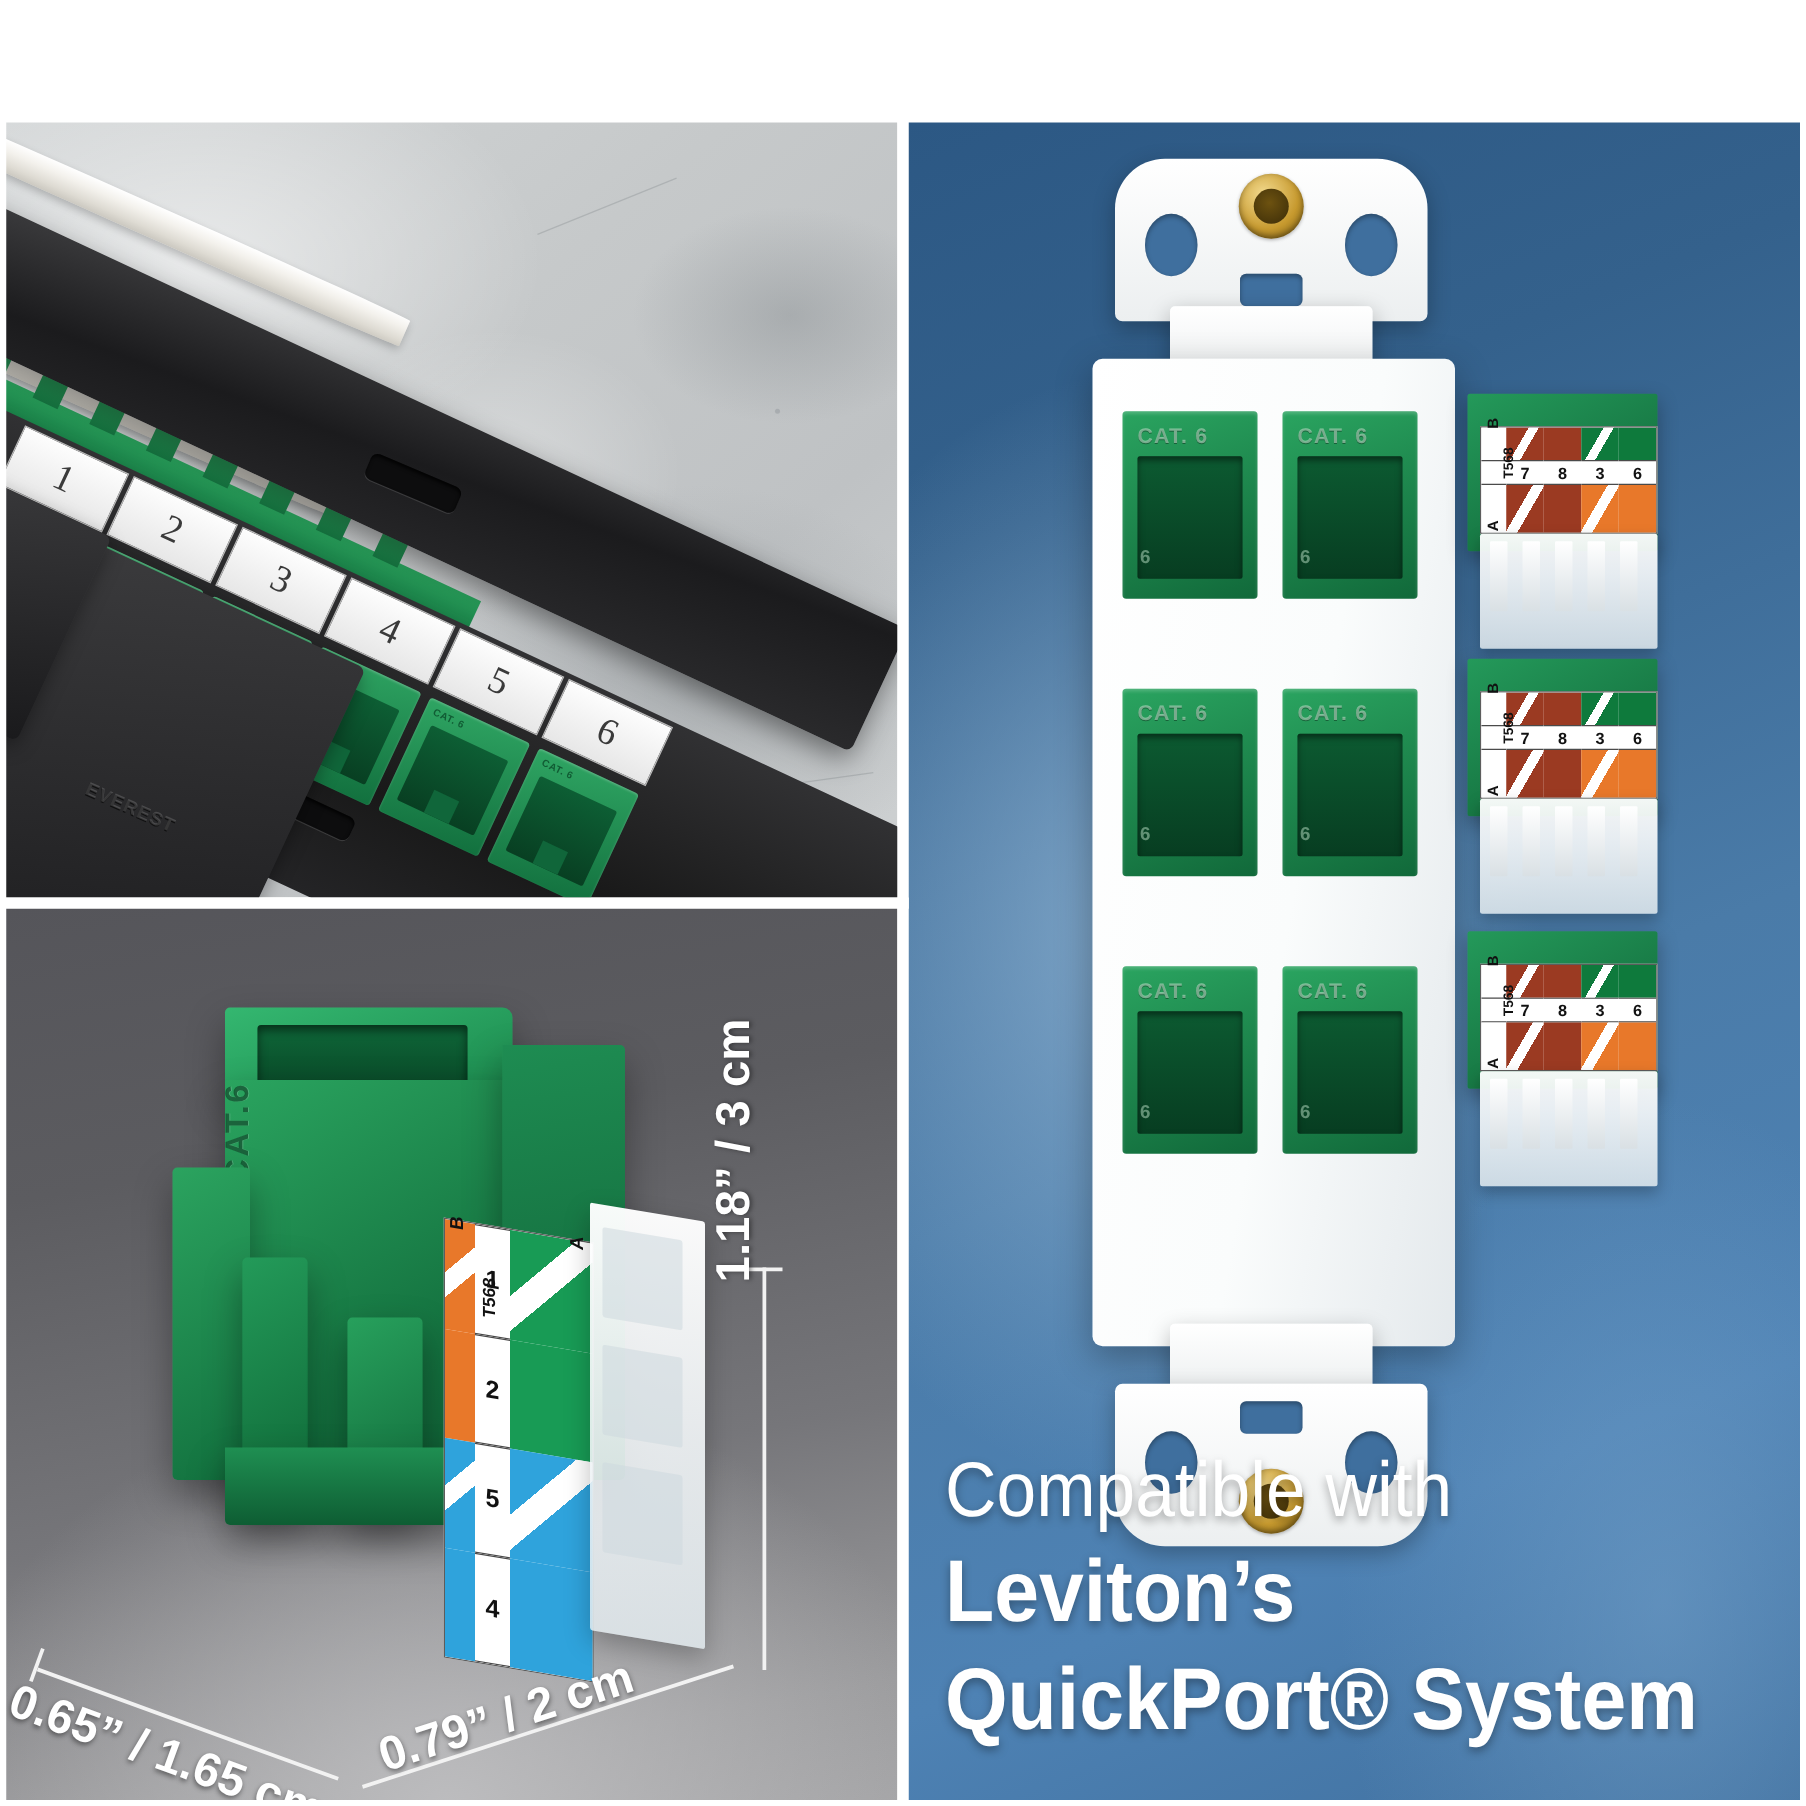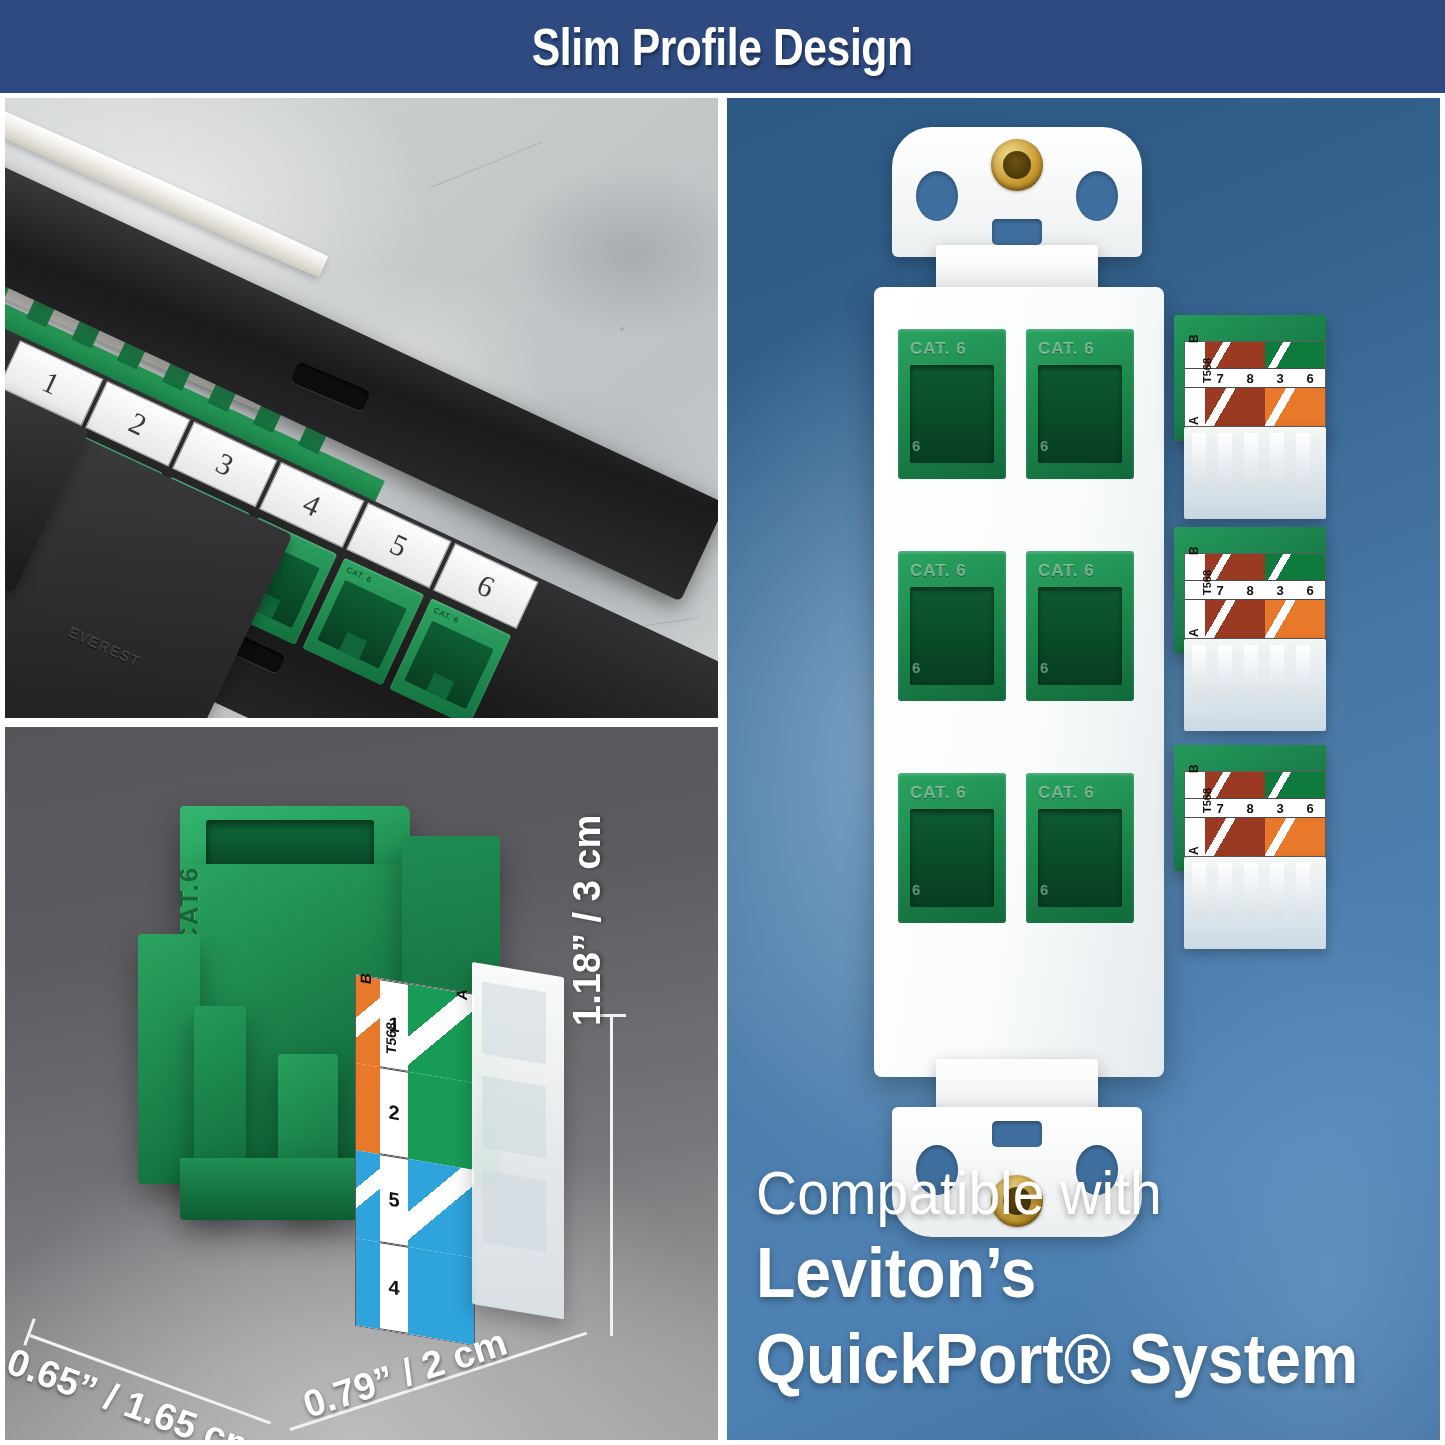--- a/index.html
+++ b/index.html
@@ -136,23 +136,20 @@
     transform:scaleX(0.92); transform-origin:left center; }
 
   
   .sep { position:absolute; background:#ffffff; }
 </style>
 </head>
 <body>
 
 <div id="stage">
 
-  <div class="banner">
-    <div class="banner-title">Slim Profile Design</div>
-  </div>
 
   <div class="panel" id="panel-tl">
     <div class="concrete"></div>
 
     <div class="crackline" style="left:40px;  top:480px; width:150px; transform:rotate(18deg);"></div>
     <div class="crackline" style="left:430px; top:90px;  width:120px; transform:rotate(-22deg);"></div>
     <div class="crackline" style="left:520px; top:360px; width:180px; transform:rotate(12deg);"></div>
     <div class="crackline" style="left:560px; top:540px; width:140px; transform:rotate(-8deg);"></div>
     <div class="speck" style="left:300px; top:530px; width:5px; height:4px;"></div>
     <div class="speck" style="left:620px; top:230px; width:4px; height:4px;"></div>

